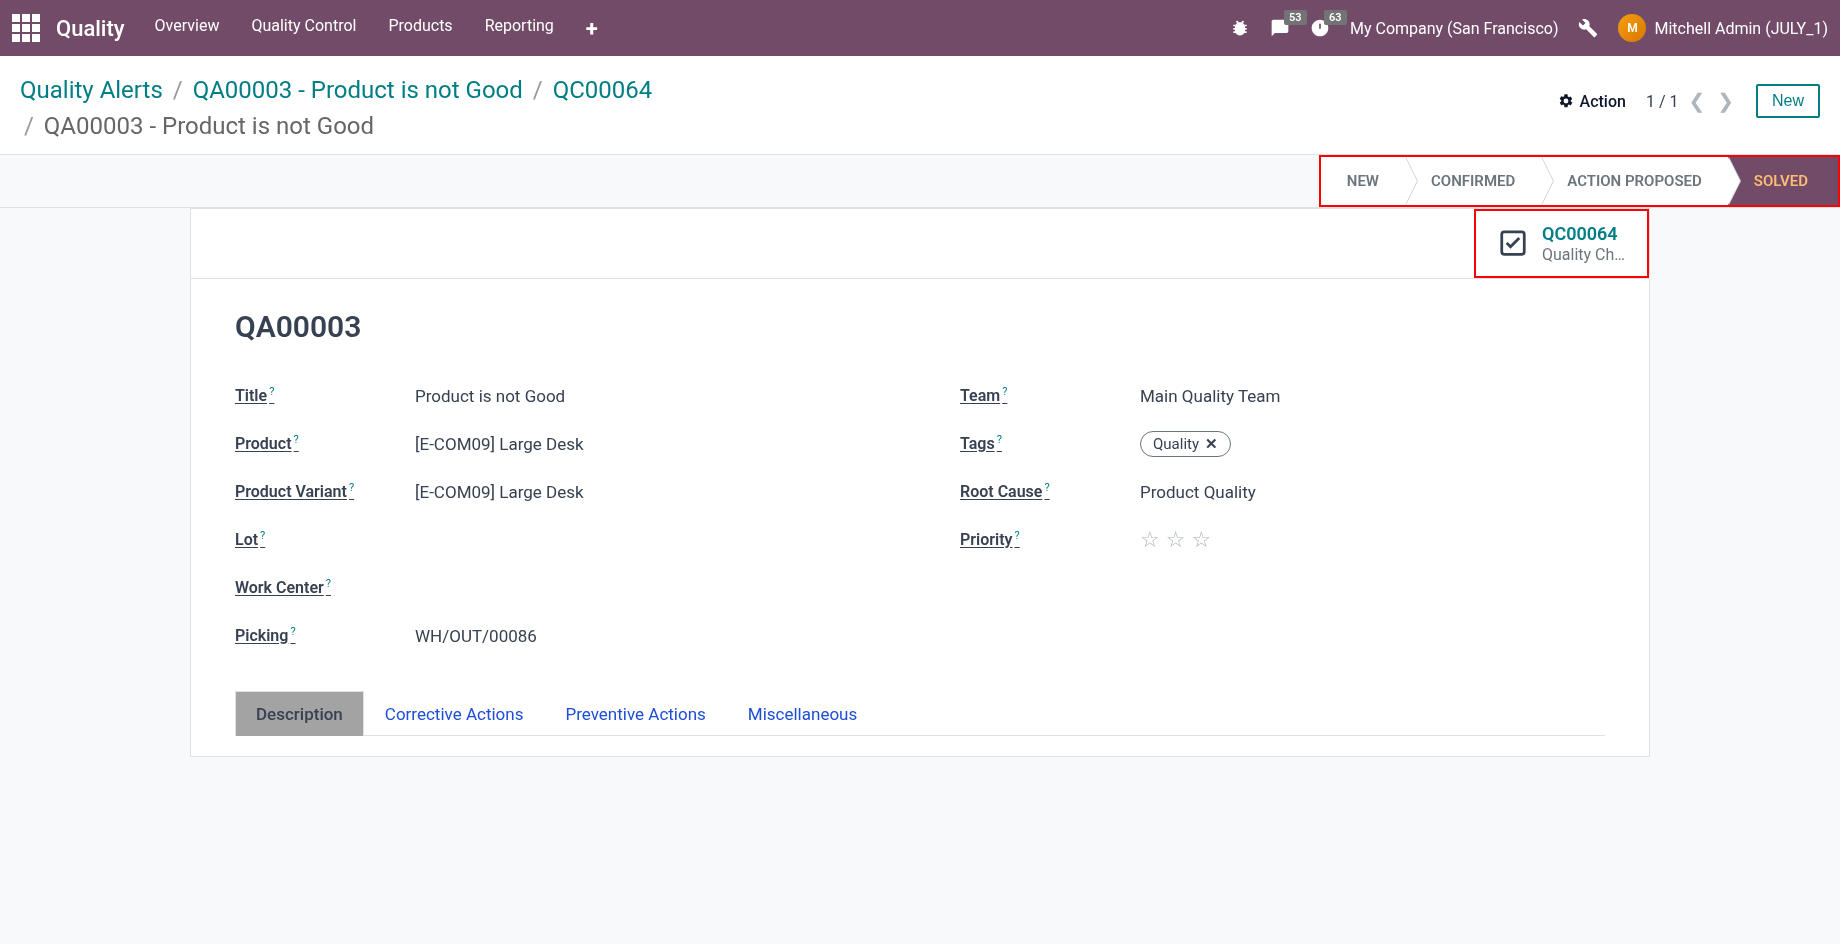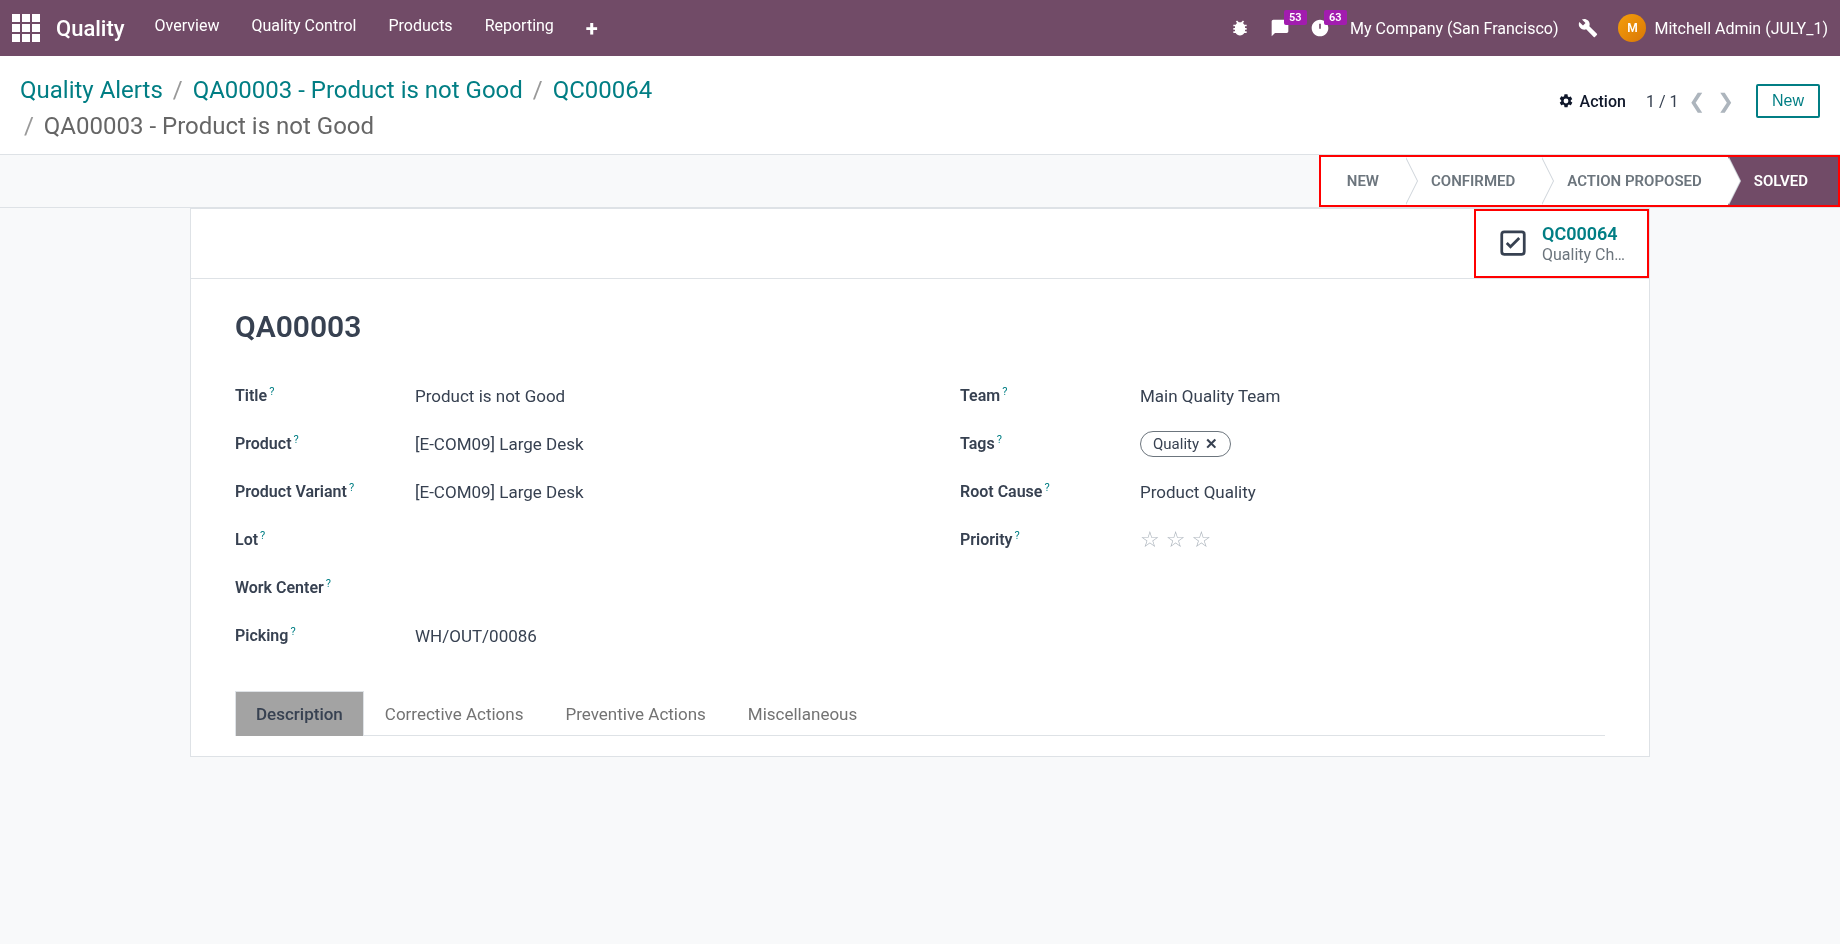--- a/index.html
+++ b/index.html
@@ -8,21 +8,21 @@
 
 .topnav { background: #714b67; color: #fff; height: 56px; display: flex; align-items: center; padding: 0 12px; }
 .apps-icon { width: 28px; height: 28px; display: grid; grid-template-columns: repeat(3, 1fr); grid-template-rows: repeat(3, 1fr); gap: 2px; margin-right: 16px; cursor: pointer; }
 .apps-icon div { background: #fff; }
 .app-title { font-size: 22px; font-weight: 500; margin-right: 30px; }
 .nav-menu { display: flex; gap: 32px; }
 .nav-menu-item { color: #fff; font-size: 16px; cursor: pointer; }
 .nav-spacer { flex: 1; }
 .nav-right { display: flex; align-items: center; gap: 20px; }
 .nav-icon { color: #fff; cursor: pointer; position: relative; font-size: 18px; }
-.badge { position: absolute; top: -8px; left: 14px; background: #a21caf; color: #fff; font-size: 11px; font-weight: 600; padding: 1px 5px; border-radius: 2px; }
+.badge { position: absolute; top: -8px; left: 14px; background: #737373; color: #fff; font-size: 11px; font-weight: 600; padding: 1px 5px; border-radius: 2px; }
 .company-switcher { color: #fff; font-size: 16px; cursor: pointer; }
 .user-block { display: flex; align-items: center; gap: 8px; cursor: pointer; }
 .avatar { width: 28px; height: 28px; border-radius: 50%; background: linear-gradient(135deg, #f59e0b, #d97706); display: flex; align-items: center; justify-content: center; color: #fff; font-weight: 600; font-size: 12px; }
 .user-name { font-size: 16px; }
 
 
 .control-panel { background: #fff; padding: 16px 20px 10px; border-bottom: 1px solid #dee2e6; display: flex; align-items: flex-start; justify-content: space-between; }
 .breadcrumbs { font-size: 24px; line-height: 1.5; color: #666; }
 .breadcrumbs a { color: #017e84; text-decoration: none; }
 .breadcrumbs .sep { color: #999; margin: 0 4px; }
@@ -40,53 +40,53 @@
 .stage:not(:last-child)::after {
   content: ""; position: absolute; right: -12px; top: 0; width: 0; height: 0;
   border-top: 24px solid transparent; border-bottom: 24px solid transparent;
   border-left: 12px solid #fff; z-index: 2;
 }
 .stage:not(:last-child)::before {
   content: ""; position: absolute; right: -13px; top: 0; width: 0; height: 0;
   border-top: 24px solid transparent; border-bottom: 24px solid transparent;
   border-left: 12px solid #ced4da; z-index: 1;
 }
-.stage.active { background: #714b67; color: #ffffff; padding-right: 30px; }
+.stage.active { background: #714b67; color: #fdba74; padding-right: 30px; }
 .stage.active::before { border-left-color: #714b67; right: -12px; }
 .stage.active::after { display: none; }
 
 
 .sheet-wrap { padding: 0 60px 40px; }
 .sheet { background: #fff; border: 1px solid #dee2e6; max-width: 1460px; margin: 0 auto; }
 .button-box { display: flex; justify-content: flex-end; border-bottom: 1px solid #dee2e6; }
 .stat-btn-hl { border: 2px solid #ff0000; }
 .stat-btn { display: flex; align-items: center; gap: 14px; padding: 12px 22px; cursor: pointer; }
 .stat-btn .check-icon { font-size: 26px; color: #374151; }
 .stat-btn .ref { color: #017e84; font-size: 18px; font-weight: 600; line-height: 1.2; }
 .stat-btn .sub { color: #6c757d; font-size: 16px; }
 
 .sheet-inner { padding: 30px 44px 20px; }
 .record-id { font-size: 30px; font-weight: 600; color: #374151; margin-bottom: 28px; }
 
 .form-grid { display: grid; grid-template-columns: 1fr 1fr; gap: 0 80px; }
 .form-row { display: flex; align-items: center; min-height: 48px; }
-.form-label { width: 180px; font-size: 16px; font-weight: 600; color: #374151; position: relative; }
+.form-label { width: 180px; font-size: 16px; font-weight: 600; color: #374151; position: relative; text-decoration: underline; }
 .label-help { color: #017e84; font-size: 11px; font-weight: 400; vertical-align: super; margin-left: 2px; }
 .form-value { font-size: 17px; color: #374151; }
 
 .tag-chip { display: inline-flex; align-items: center; border: 1px solid #6c757d; border-radius: 20px; padding: 3px 12px; font-size: 15px; color: #374151; gap: 6px; }
 .tag-remove { font-weight: 700; cursor: pointer; }
 
 .priority-stars { display: flex; gap: 6px; font-size: 22px; color: #adb5bd; }
 .star { cursor: pointer; }
 
 .tabs { display: flex; margin-top: 30px; border-bottom: 1px solid #dee2e6; }
 .tab { padding: 12px 20px; font-size: 17px; color: #374151; cursor: pointer; border: 1px solid transparent; border-bottom: none; position: relative; top: 1px; }
 .tab.active { border-color: #dee2e6; background: #a3a3a3; font-weight: 500; }
-.tab:not(.active) { color: #737373; }
+.tab:not(.active) { color: #1d4ed8; }
 
 svg { display: block; }
 .plus-icon::before { content:"+"; font-size: 22px; font-weight: 700; }
 </style>
 </head>
 <body>
 
 <div class="topnav">
   <div class="apps-icon">
       <div></div>

